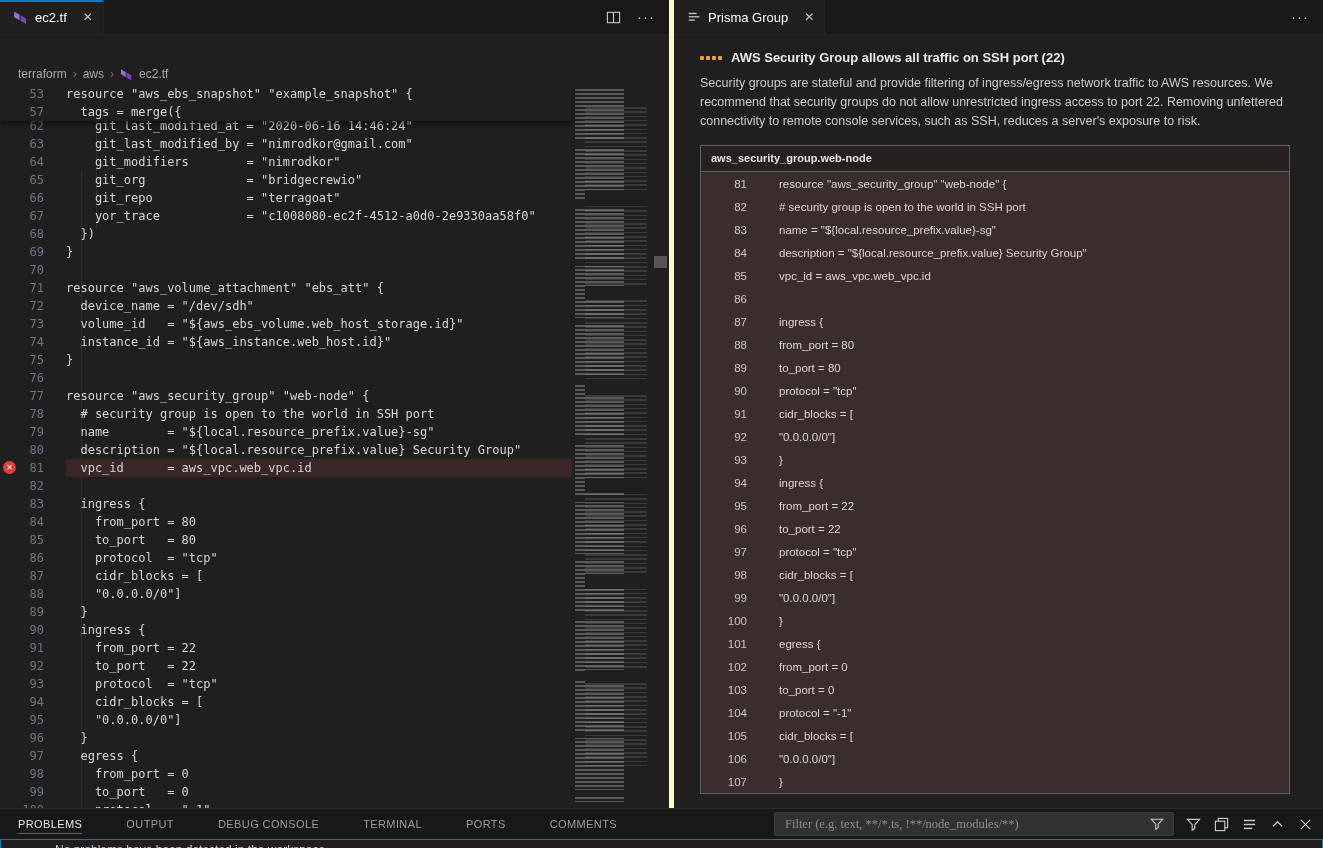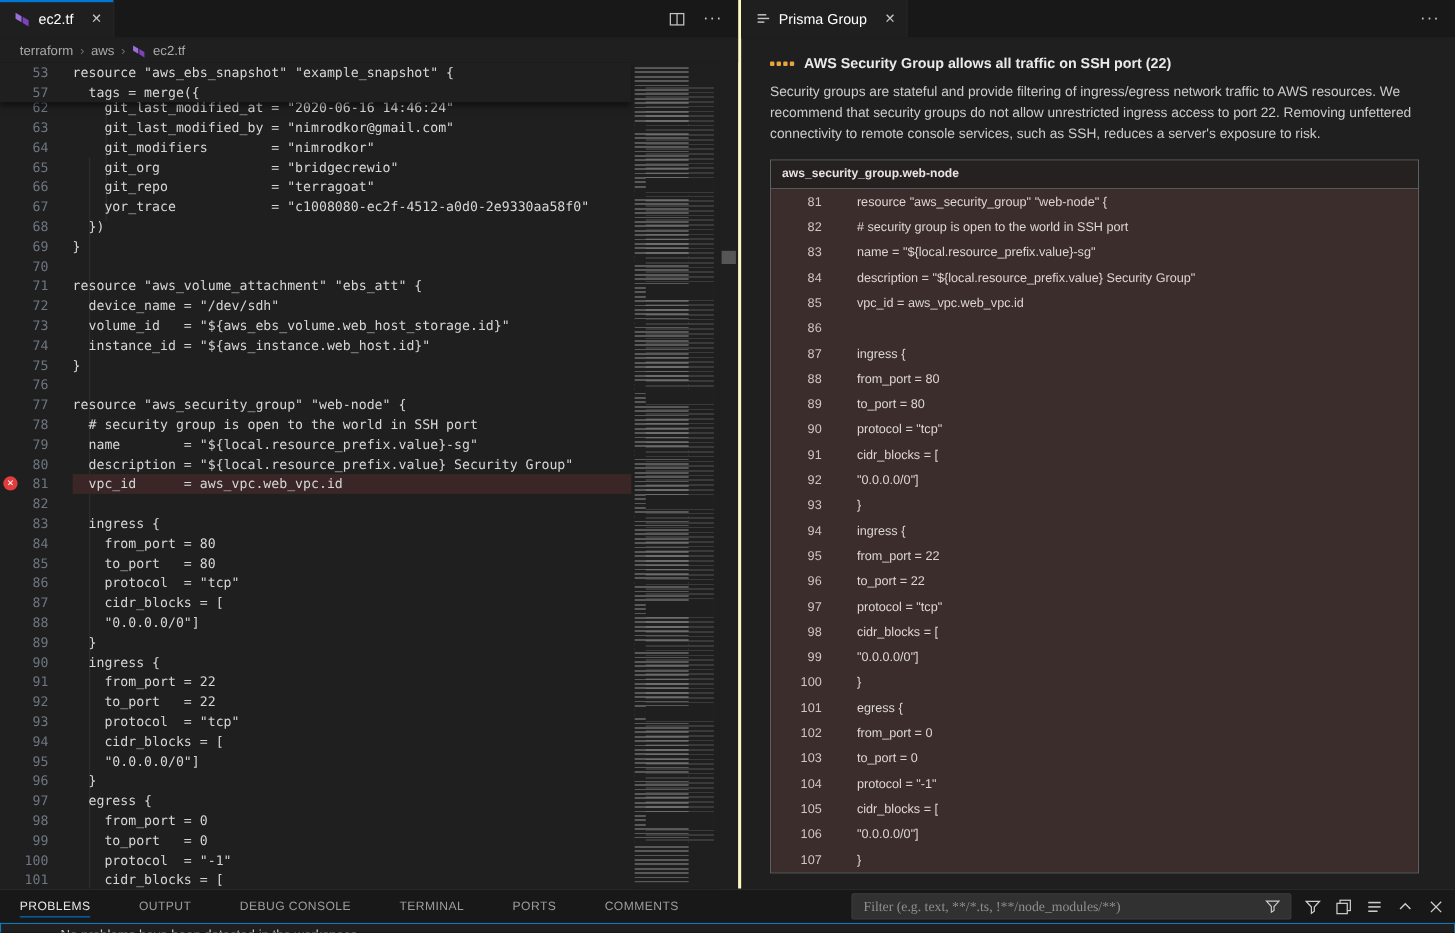--- a/index.html
+++ b/index.html
@@ -1,33 +1,33 @@
 <!DOCTYPE html>
 <html><head>
 <meta charset="utf-8">
 <style>
   html,body{margin:0;padding:0;background:#000;}
   .app{position:relative;width:1323px;height:848px;overflow:hidden;background:#1f1f1f;
        font-family:"Liberation Sans",sans-serif;-webkit-font-smoothing:antialiased;}
 
   
   .main{position:absolute;left:0;top:0;right:0;bottom:40px;display:flex;}
-  .group-left{width:674px;flex:none;display:flex;flex-direction:column;border-right:3px solid #fef9c3;box-sizing:border-box;background:#1f1f1f;}
+  .group-left{width:674px;flex:none;display:flex;flex-direction:column;border-right:5px solid #fef9c3;box-sizing:border-box;background:#1f1f1f;}
   .group-right{flex:1;min-width:0;display:flex;flex-direction:column;background:#1f1f1f;}
 
   
   .tabbar{height:35px;flex:none;background:#181818;display:flex;align-items:stretch;border-bottom:1px solid #232323;box-sizing:border-box;}
   .tab{display:flex;align-items:center;gap:7px;padding:0 10px 0 13px;background:#1f1f1f;border-right:1px solid #252526;position:relative;color:#fff;font-size:13px;cursor:pointer;}
   .tab.focused::before{content:"";position:absolute;top:0;left:0;right:0;height:2px;background:#0078d4;}
   .tab .close{color:#c5c5c5;font-size:12px;margin-left:9px;line-height:1;}
   .tab-actions{margin-left:auto;display:flex;align-items:center;gap:15px;padding-right:14px;color:#cccccc;}
   .dots{font-size:15px;letter-spacing:1px;color:#cccccc;line-height:10px;}
 
   
-  .breadcrumb{height:22px;flex:none;display:flex;align-items:center;gap:6px;padding-left:18px;font-size:12px;color:#a9a9a9;background:#1f1f1f;}
+  .breadcrumb{height:22px;flex:none;display:flex;align-items:center;gap:6px;padding-left:18px;font-size:12px;color:#a9a9a9;background:#1f1f1f;margin-top:28px;}
   .bc-sep{color:#6f6f6f;font-size:12px;}
   .bc-item{cursor:pointer;}
 
   
   .editor{flex:1;position:relative;overflow:hidden;font-family:"DejaVu Sans Mono","Liberation Mono",monospace;font-size:12px;line-height:18px;}
   .code-lines{position:absolute;left:0;top:32px;right:81px;}
   .code-lines::before{content:"";position:absolute;left:81px;top:54px;bottom:0;width:1px;background:rgba(255,255,255,0.07);}
   .code-lines::after{content:"";position:absolute;left:96px;top:0;height:112px;width:1px;background:rgba(255,255,255,0.07);}
   .crow{display:flex;height:18px;white-space:pre;position:relative;}
   .cgut{width:44px;flex:none;text-align:right;padding-right:22px;color:#6e7681;}

